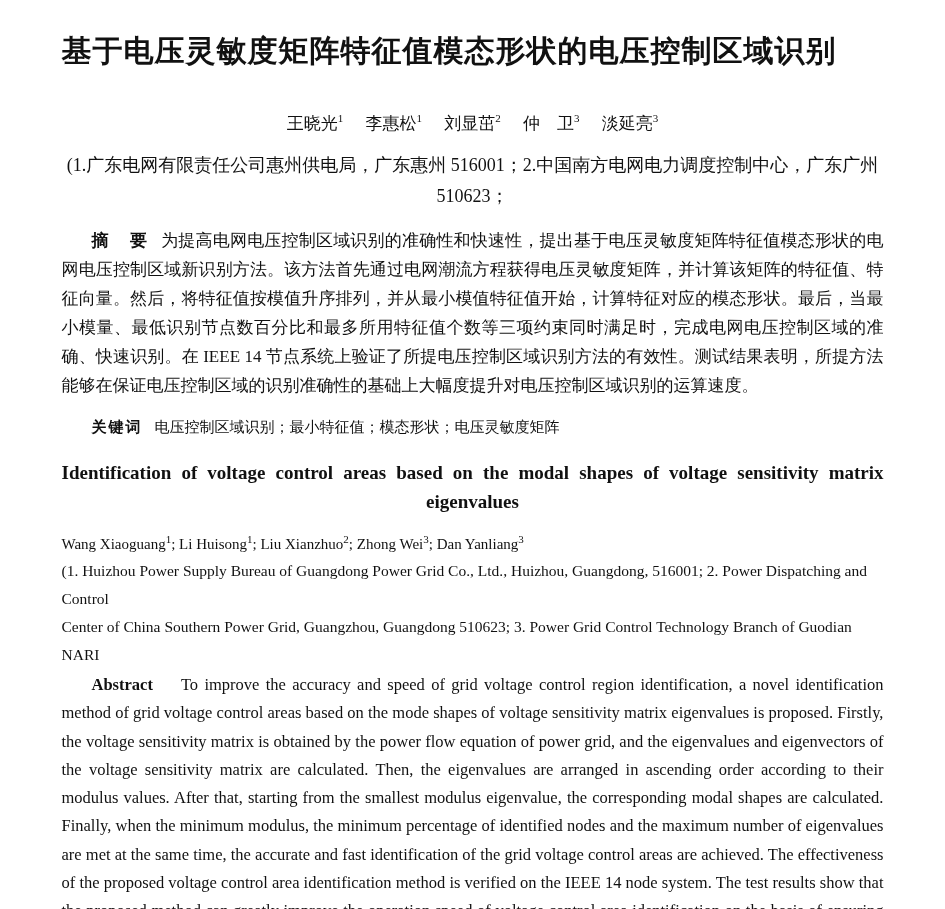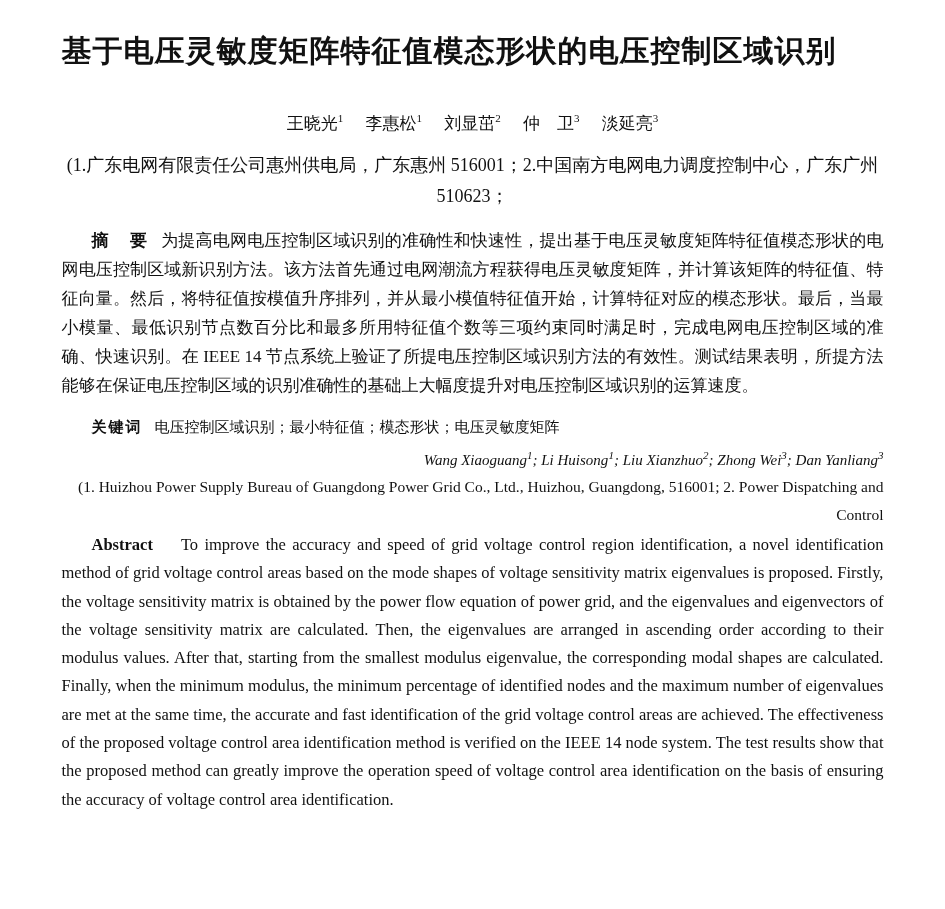--- a/index.html
+++ b/index.html
@@ -68,28 +68,27 @@
   }
   .title-en {
     margin-top: 16px;
     font-size: 19px;
     font-weight: bold;
     line-height: 29px;
     text-align: justify;
     text-align-last: center;
   }
   .authors-en {
-    margin-top: 5px;
-    text-align: right;
+    margin-top: 15px;
+    text-align: left;
     font-size: 15px;
     line-height: 26px;
-    font-style: italic;
   }
   .affil-en {
-    text-align: right;
+    text-align: left;
     font-size: 15.5px;
     line-height: 28px;
   }
   .abstract-en {
     margin-top: 2px;
     font-size: 16.5px;
     line-height: 28.3px;
     text-align: justify;
     text-indent: 30px;
   }
@@ -118,26 +117,28 @@
   </div>
 
   <p class="abstract-zh" style="margin:14px 0 12px 0;">
     <span class="label-zh">摘　要</span><span>为提高电网电压控制区域识别的准确性和快速性，提出基于电压灵敏度矩阵特征值模态形状的电网电压控制区域新识别方法。该方法首先通过电网潮流方程获得电压灵敏度矩阵，并计算该矩阵的特征值、特征向量。然后，将特征值按模值升序排列，并从最小模值特征值开始，计算特征对应的模态形状。最后，当最小模量、最低识别节点数百分比和最多所用特征值个数等三项约束同时满足时，完成电网电压控制区域的准确、快速识别。在 IEEE 14 节点系统上验证了所提电压控制区域识别方法的有效性。测试结果表明，所提方法能够在保证电压控制区域的识别准确性的基础上大幅度提升对电压控制区域识别的运算速度。</span>
   </p>
 
   <p class="keywords-zh" style="margin:1px 0 0 0;">
     <span class="label-zh">关键词</span><span>电压控制区域识别；最小特征值；模态形状；电压灵敏度矩阵</span>
   </p>
 
+  <h2 class="title-en" style="margin:16px 0 0 0;">Identification of voltage control areas based on the modal shapes of voltage sensitivity matrix eigenvalues</h2>
 
   <div class="authors-en">
     <span><span>Wang Xiaoguang</span><sup>1</sup><span>; </span></span><span><span>Li Huisong</span><sup>1</sup><span>; </span></span><span><span>Liu Xianzhuo</span><sup>2</sup><span>; </span></span><span><span>Zhong Wei</span><sup>3</sup><span>; </span></span><span><span>Dan Yanliang</span><sup>3</sup><span></span></span>
   </div>
 
   <div class="affil-en">
     <div>(1. Huizhou Power Supply Bureau of Guangdong Power Grid Co., Ltd., Huizhou, Guangdong, 516001; 2. Power Dispatching and Control</div>
+    <div>Center of China Southern Power Grid, Guangzhou, Guangdong 510623; 3. Power Grid Control Technology Branch of Guodian NARI</div>
   </div>
 
   <p class="abstract-en" style="margin:2px 0 0 0;">
     <span class="label-en">Abstract</span><span>To improve the accuracy and speed of grid voltage control region identification, a novel identification method of grid voltage control areas based on the mode shapes of voltage sensitivity matrix eigenvalues is proposed. Firstly, the voltage sensitivity matrix is obtained by the power flow equation of power grid, and the eigenvalues and eigenvectors of the voltage sensitivity matrix are calculated. Then, the eigenvalues are arranged in ascending order according to their modulus values. After that, starting from the smallest modulus eigenvalue, the corresponding modal shapes are calculated. Finally, when the minimum modulus, the minimum percentage of identified nodes and the maximum number of eigenvalues are met at the same time, the accurate and fast identification of the grid voltage control areas are achieved. The effectiveness of the proposed voltage control area identification method is verified on the IEEE 14 node system. The test results show that the proposed method can greatly improve the operation speed of voltage control area identification on the basis of ensuring the accuracy of voltage control area identification.</span>
   </p>
 
 </div>
 
 </body></html>

